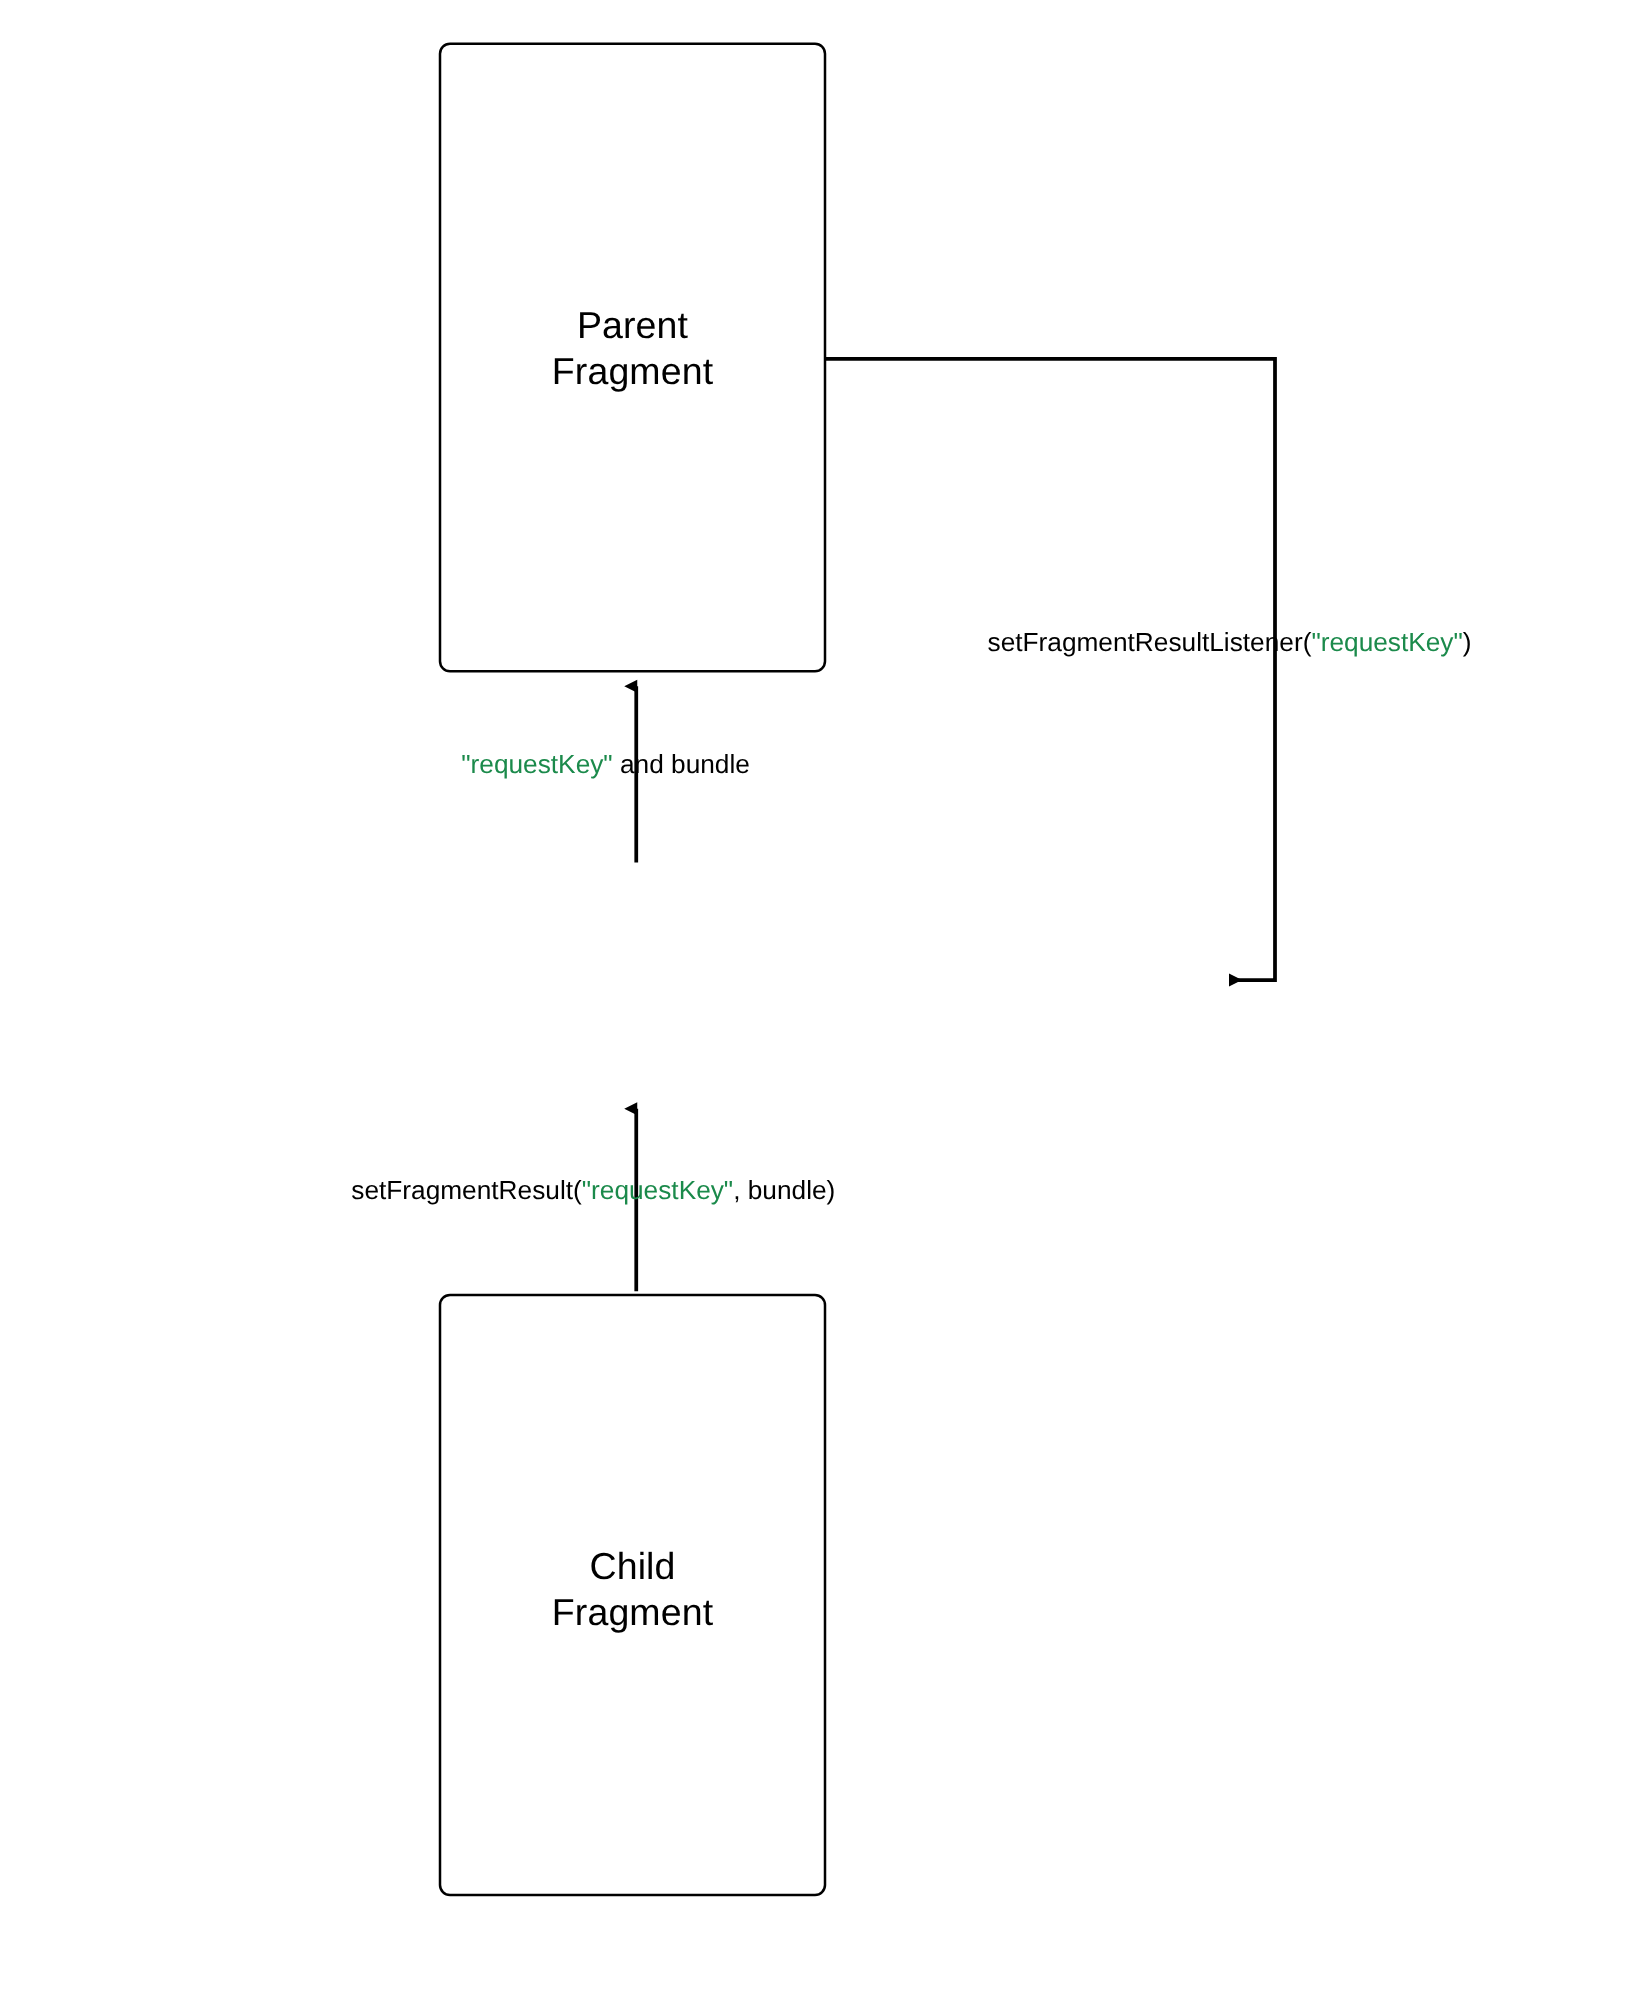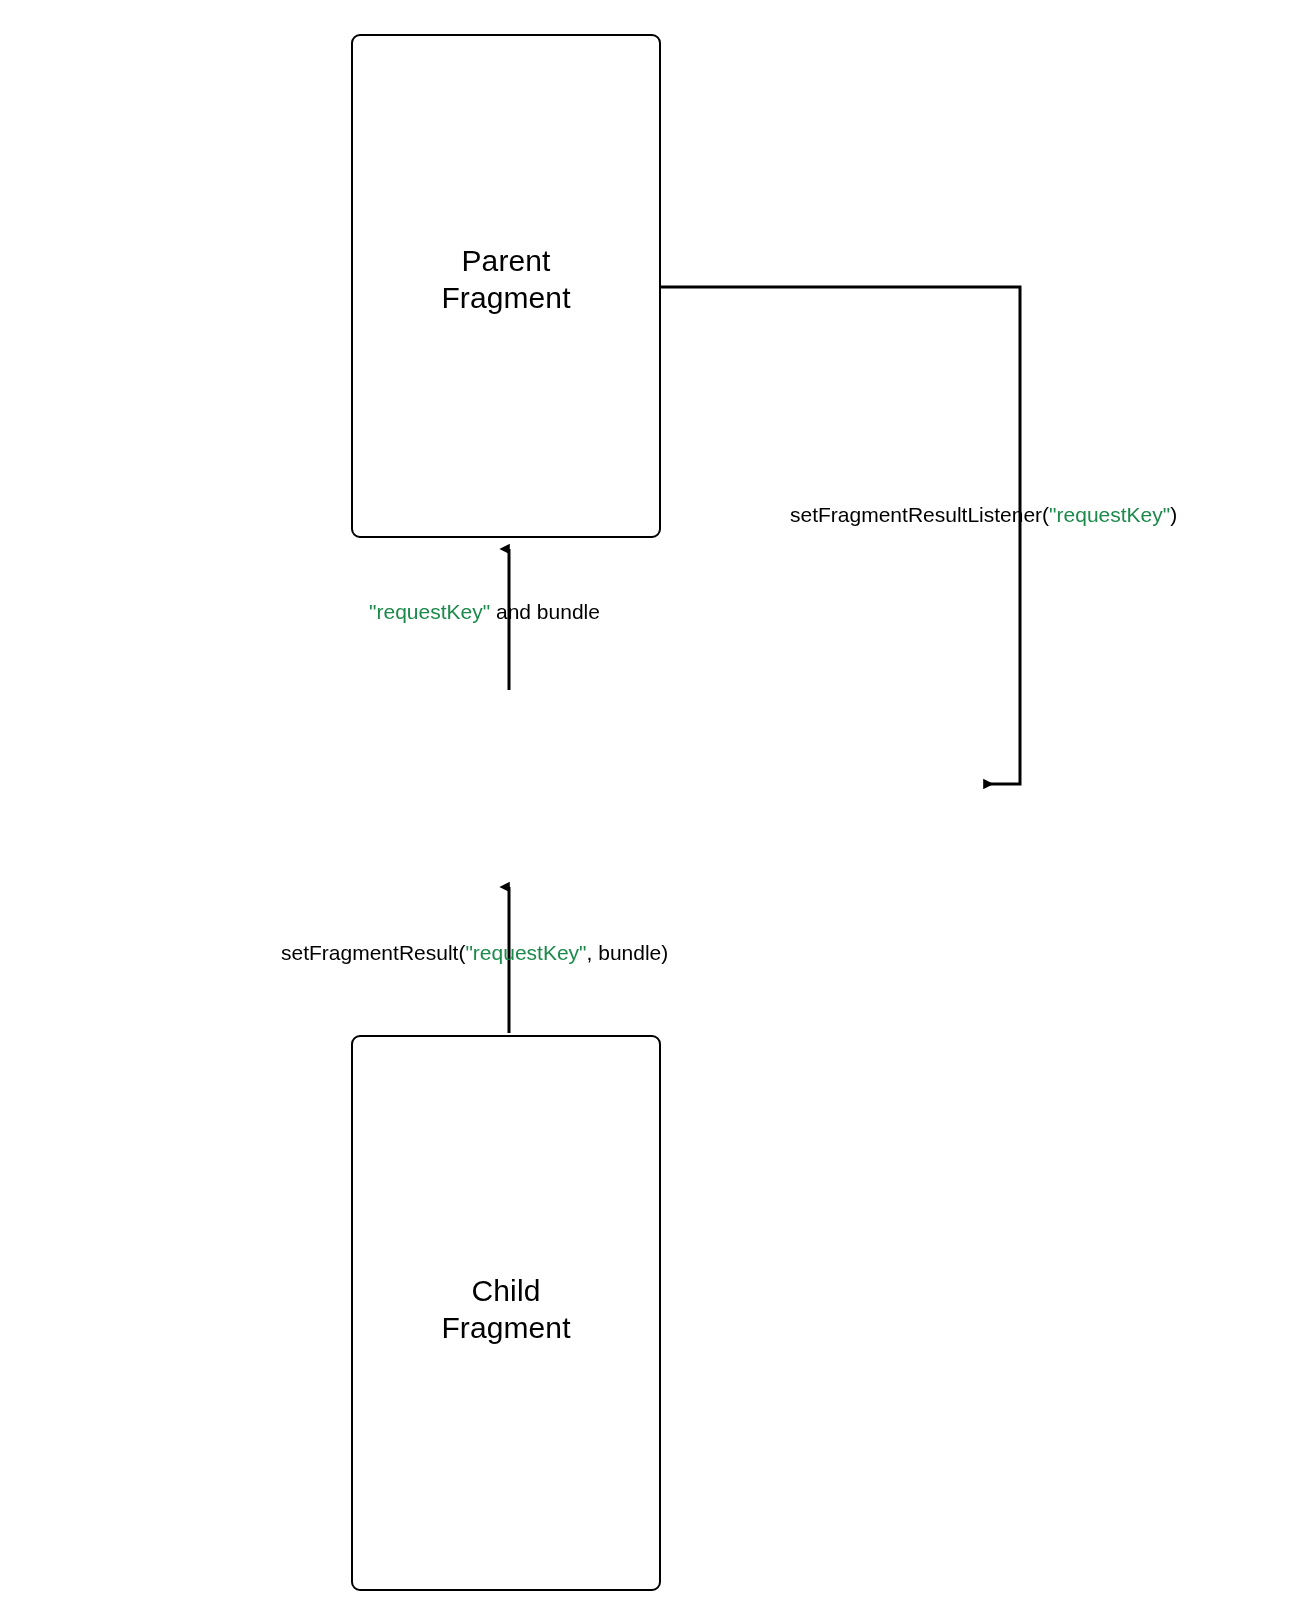--- a/index.html
+++ b/index.html
@@ -62,21 +62,21 @@
   #child-fragment-manager-node {
     left: 40px;
     top: 692px;
     width: 933px;
     height: 183px;
   }
   #child-fragment-node {
     left: 351px;
     top: 1035px;
     width: 310px;
-    height: 556px;
+    height: 482px;
   }
   #child-fragment-node .node-label {
     transform: translateY(-4px);
   }
 
   .edge-label {
     position: absolute;
     font-size: 21px;
     color: #000000;
     white-space: nowrap;

